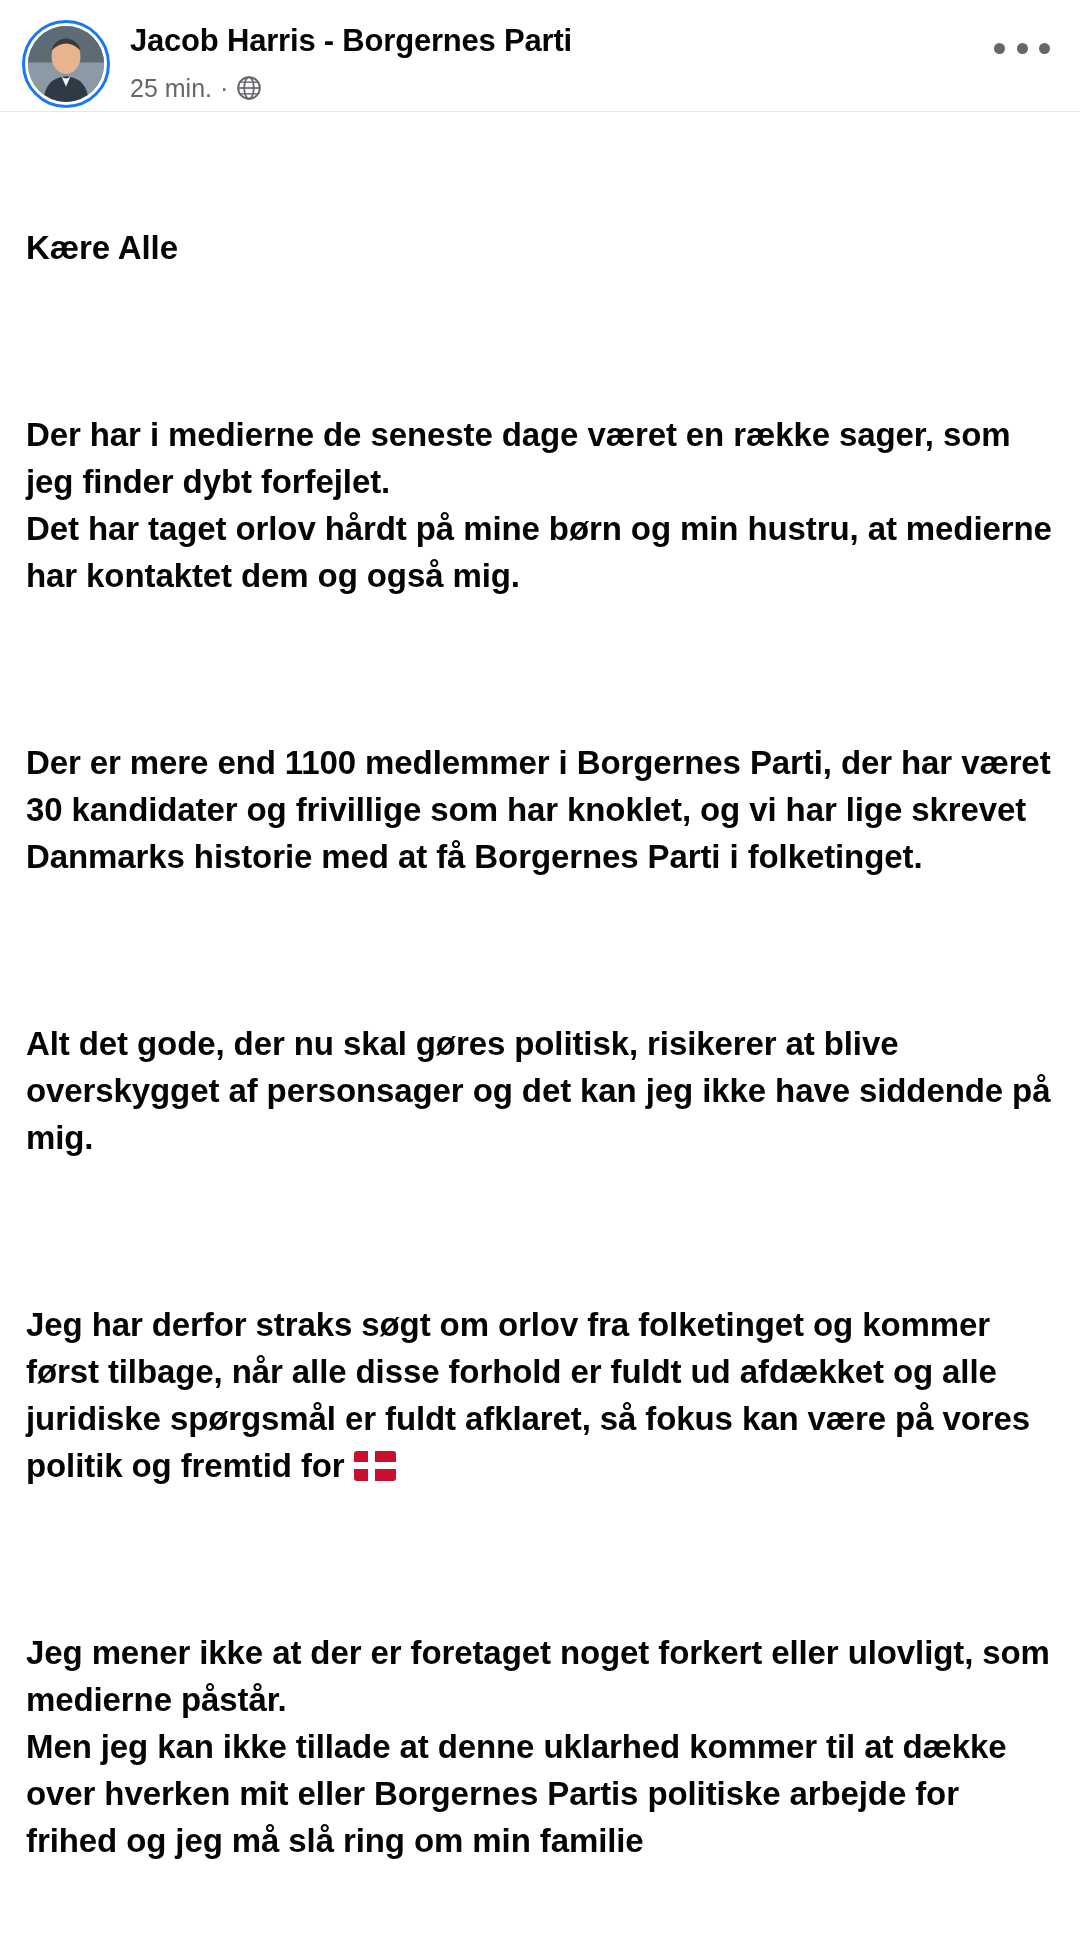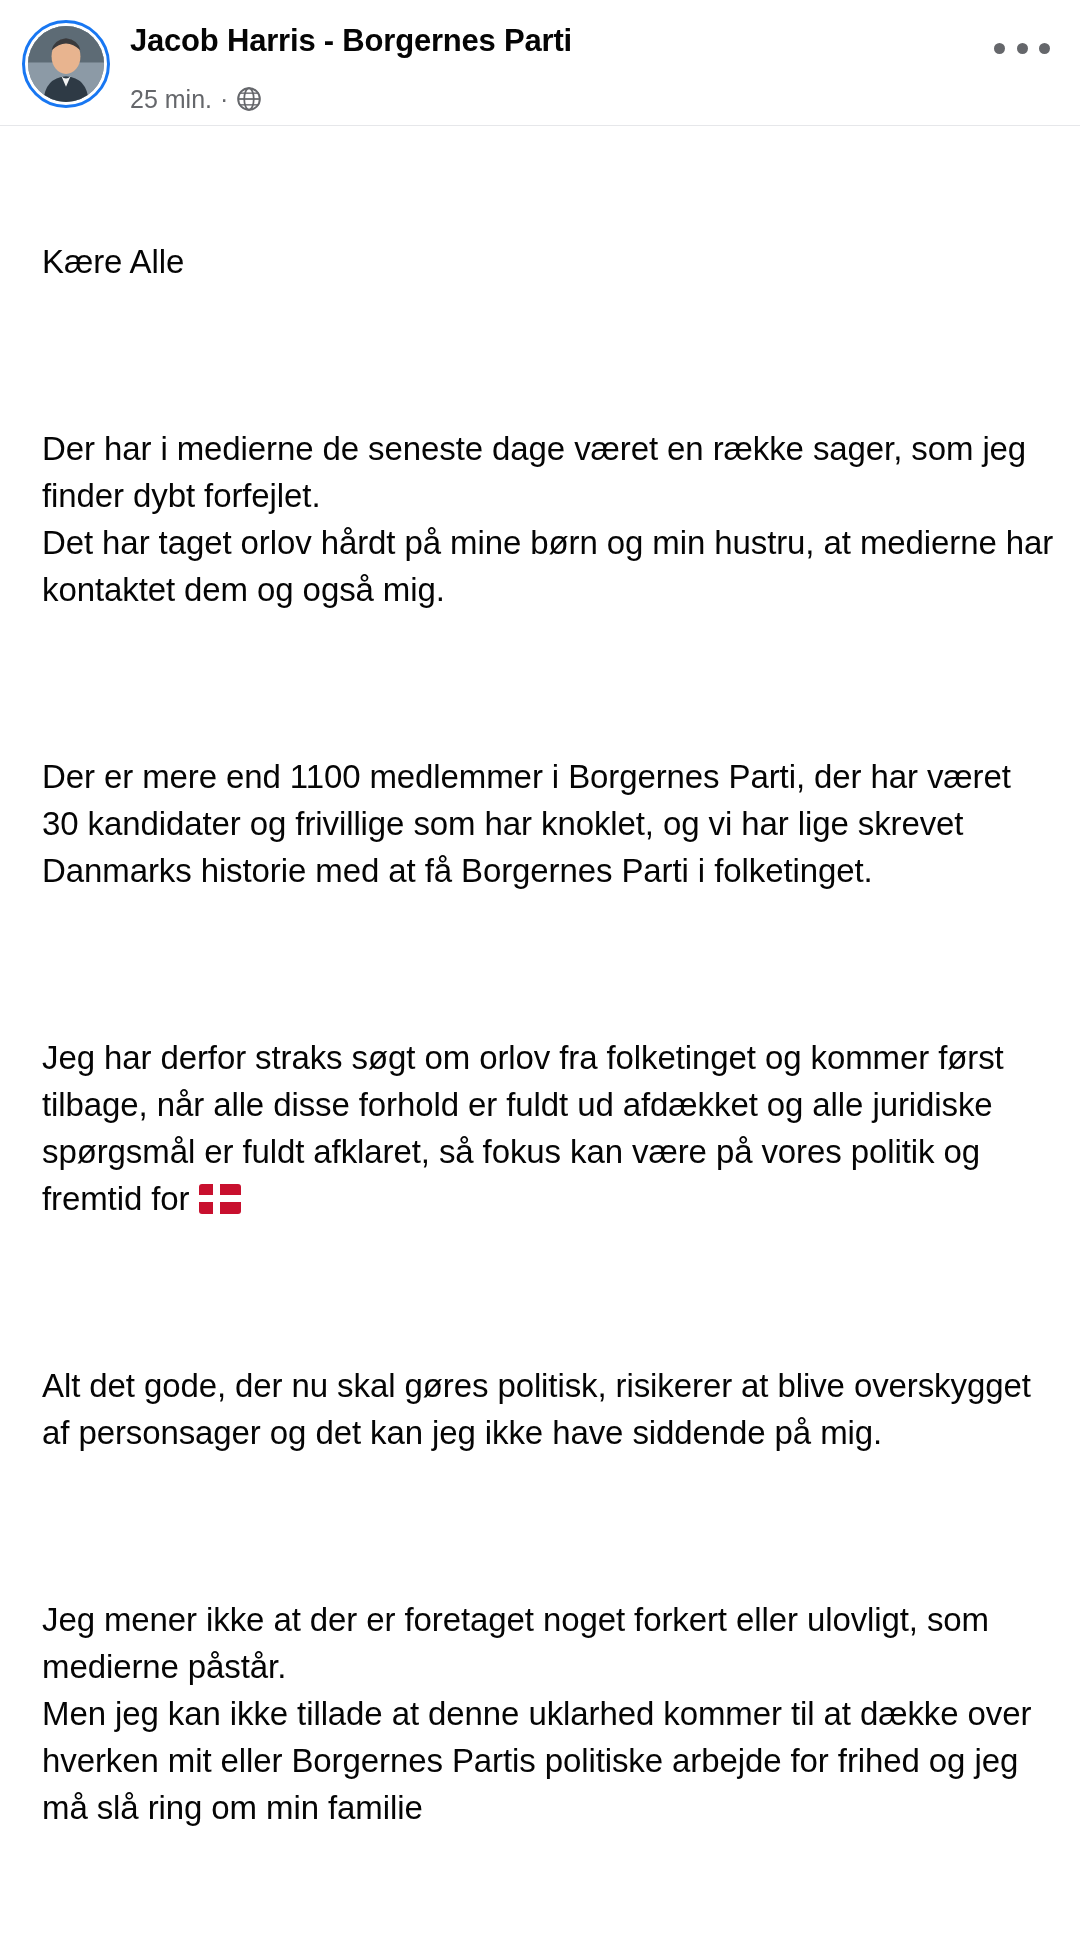--- a/index.html
+++ b/index.html
@@ -22,21 +22,21 @@
   }
 
   
   .post-header {
     display: flex;
     align-items: flex-start;
     padding: 16px 22px 14px 22px;
     box-sizing: border-box;
     position: relative;
     border-bottom: 1px solid #e6e7ea;
-    height: 126px;
+    height: 112px;
   }
 
   .avatar-wrap {
     width: 88px;
     height: 88px;
     flex: 0 0 88px;
     border-radius: 50%;
     border: 3px solid #1877f2;
     box-sizing: border-box;
     padding: 3px;
@@ -62,21 +62,21 @@
   .author-name {
     font-size: 31px;
     font-weight: bold;
     line-height: 38px;
     color: #050505;
     letter-spacing: -0.2px;
   }
   .meta-row {
     display: flex;
     align-items: center;
-    margin-top: 24px;
+    margin-top: 13px;
     color: #65676b;
     font-size: 25px;
     line-height: 30px;
   }
   .meta-sep { margin: 0 8px; }
   .globe-icon {
     display: inline-flex;
     width: 26px;
     height: 26px;
     align-items: center;
@@ -106,21 +106,22 @@
   .post-body {
     padding: 18px 26px 0 26px;
     font-size: 33px;
     line-height: 47px;
     color: #050505;
     white-space: pre-wrap;
     word-wrap: break-word;
     letter-spacing: -0.1px;
   }
   .post-body p {
-    margin: 0 0 46px 16px;
+    margin: 0 0 46px 0;
+    font-weight: bold;
   }
   .post-body p:last-child { margin-bottom: 0; }
   .flag-dk {
     display: inline-block;
     width: 42px;
     height: 30px;
     position: relative;
     vertical-align: -4px;
     background: #c8102e;
     border-radius: 3px;
@@ -183,19 +184,19 @@
       <i></i>
       <i></i>
     </div>
   </div>
 
   <div class="post-body">
     <p>Kære Alle</p>
     <p>Der har i medierne de seneste dage været en række sager, som jeg finder dybt forfejlet.
 Det har taget orlov hårdt på mine børn og min hustru, at medierne har kontaktet dem og også mig.</p>
     <p>Der er mere end 1100 medlemmer i Borgernes Parti, der har været 30 kandidater og frivillige som har knoklet, og vi har lige skrevet Danmarks historie med at få Borgernes Parti i folketinget.</p>
+    <p>Alt det gode, der nu skal gøres politisk, risikerer at blive overskygget af personsager og det kan jeg ikke have siddende på mig.</p>
     <p><span>Jeg har derfor straks søgt om orlov fra folketinget og kommer først tilbage, når alle disse forhold er fuldt ud afdækket og alle juridiske spørgsmål er fuldt afklaret, så fokus kan være på vores politik og fremtid for </span><span class="flag-dk"></span></p>
-    <p>Alt det gode, der nu skal gøres politisk, risikerer at blive overskygget af personsager og det kan jeg ikke have siddende på mig.</p>
     <p><span>Jeg mener ikke at der er foretaget noget forkert eller ulovligt, som medierne påstår.
 Men jeg kan ikke tillade at denne uklarhed kommer til at dække over hverken mit eller Borgernes Partis politiske arbejde for frihed og jeg må slå ring om min familie </span></p>
   </div>
 
 </div>
 
 </body></html>

